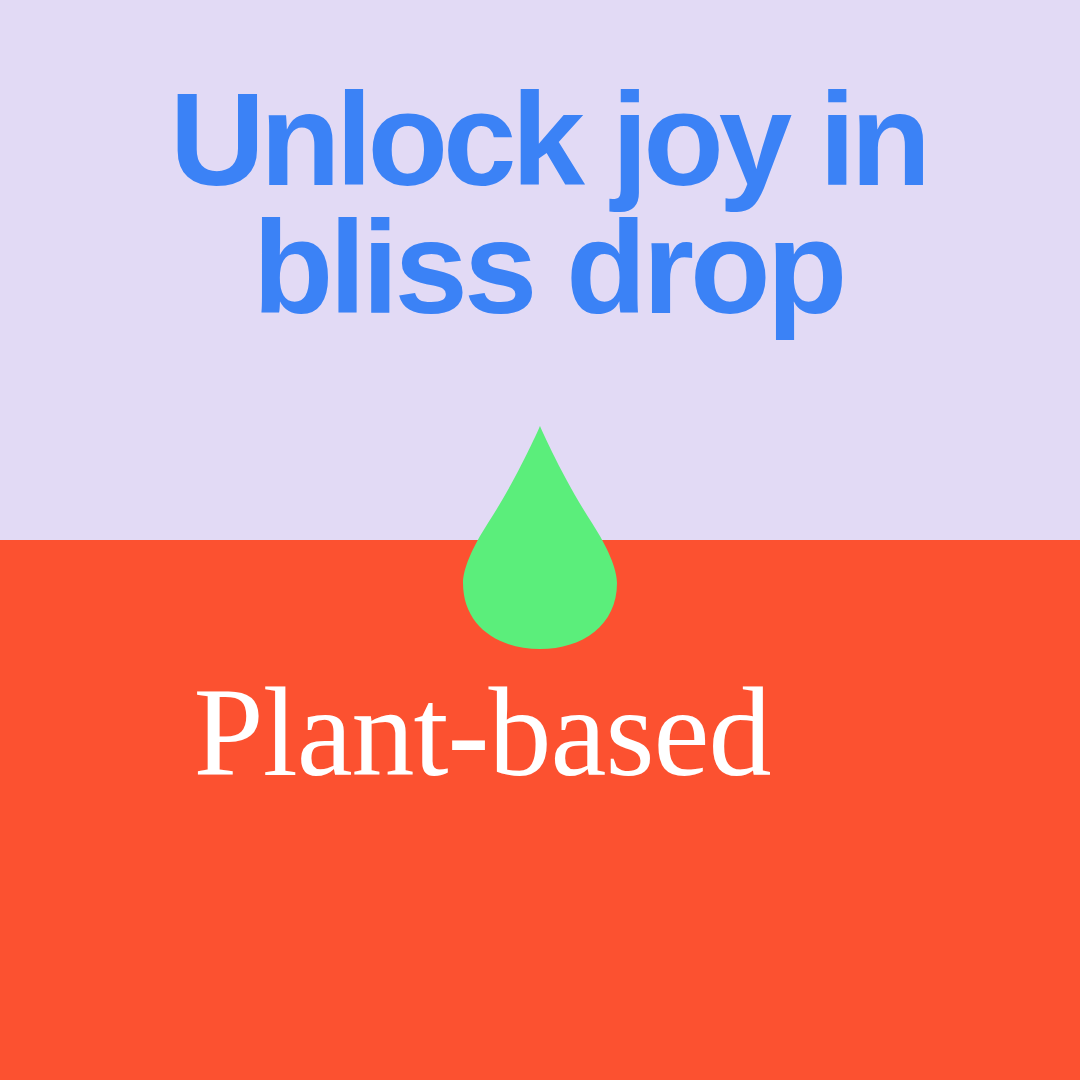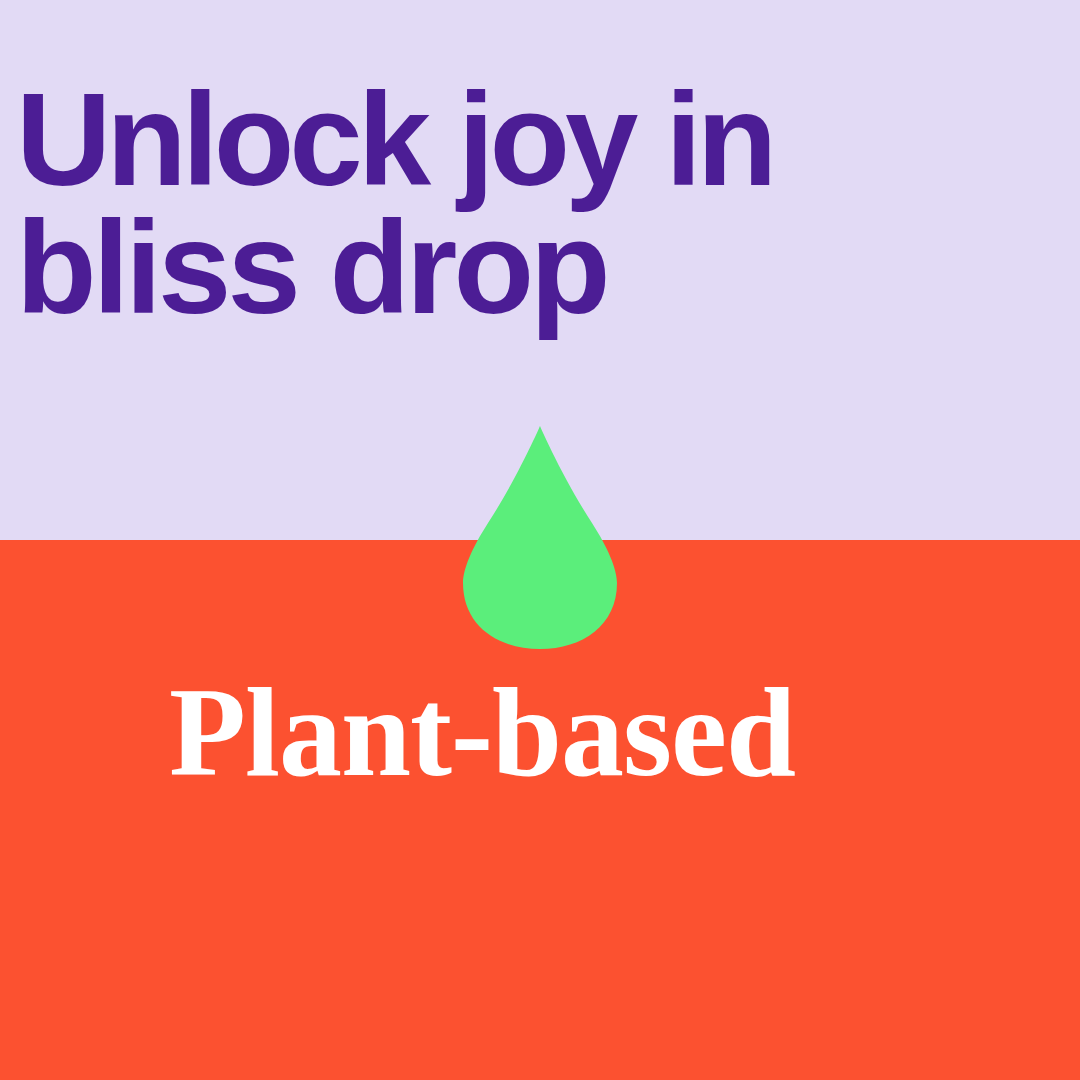--- a/index.html
+++ b/index.html
@@ -29,43 +29,43 @@
   .panel-bottom { top: 540px; background: #fc5130; }
 
   
   .headline {
     position: absolute;
     top: 0;
     left: 0;
     width: 1080px;
     padding-top: 76px;
     box-sizing: border-box;
-    text-align: left;
-    color: #4c1d95;
+    text-align: center;
+    color: #3b82f6;
     font-family: "Liberation Sans", "DejaVu Sans", sans-serif;
     font-weight: 700;
     font-size: 132px;
     line-height: 0.97;
     letter-spacing: -5.0px;
     z-index: 3;
     padding-left: 16px;
   }
   .headline .hl-line { display: block; }
   .headline .hl-line--2 { letter-spacing: -4.0px; }
 
   
   .subhead {
     position: absolute;
     top: 656px;
     left: 0;
     width: 964px;
     text-align: center;
     color: #ffffff;
     font-family: "Liberation Serif", "DejaVu Serif", serif;
-    font-weight: 700;
+    font-weight: 400;
     font-size: 126px;
     line-height: 1.22;
     letter-spacing: -1.0px;
     z-index: 3;
   }
   .subhead .sub-line { display: block; }
   .subhead .sub-line--2 { letter-spacing: 0px; }
 
   
   .droplet-wrap {

